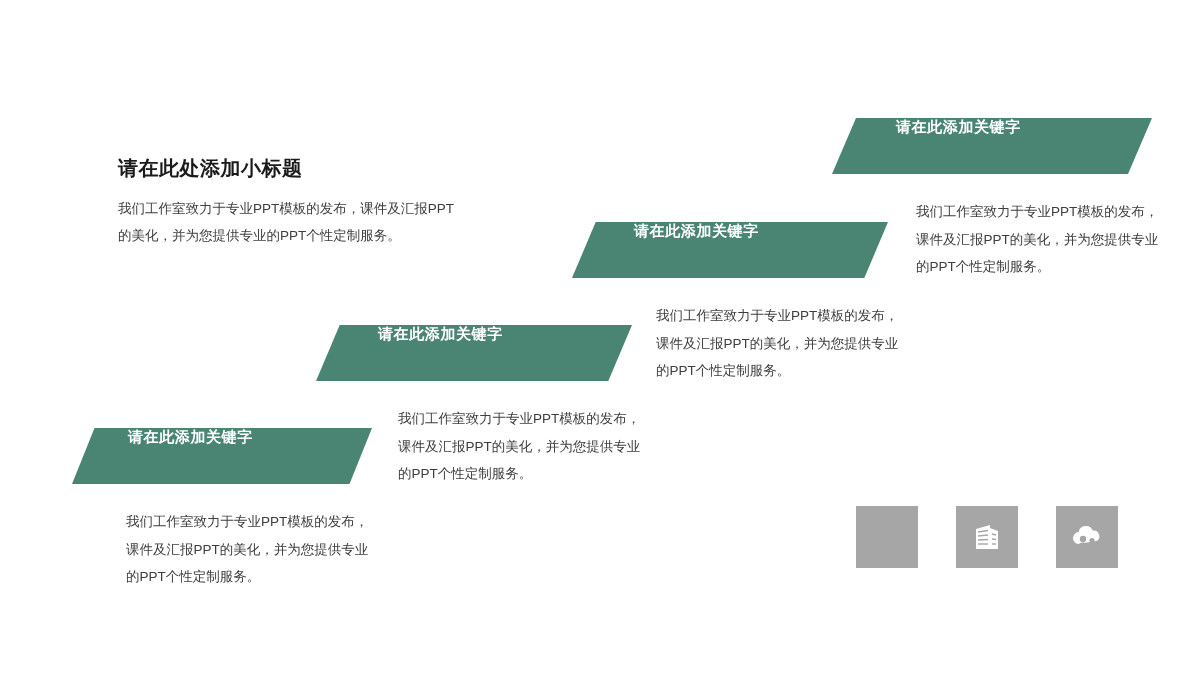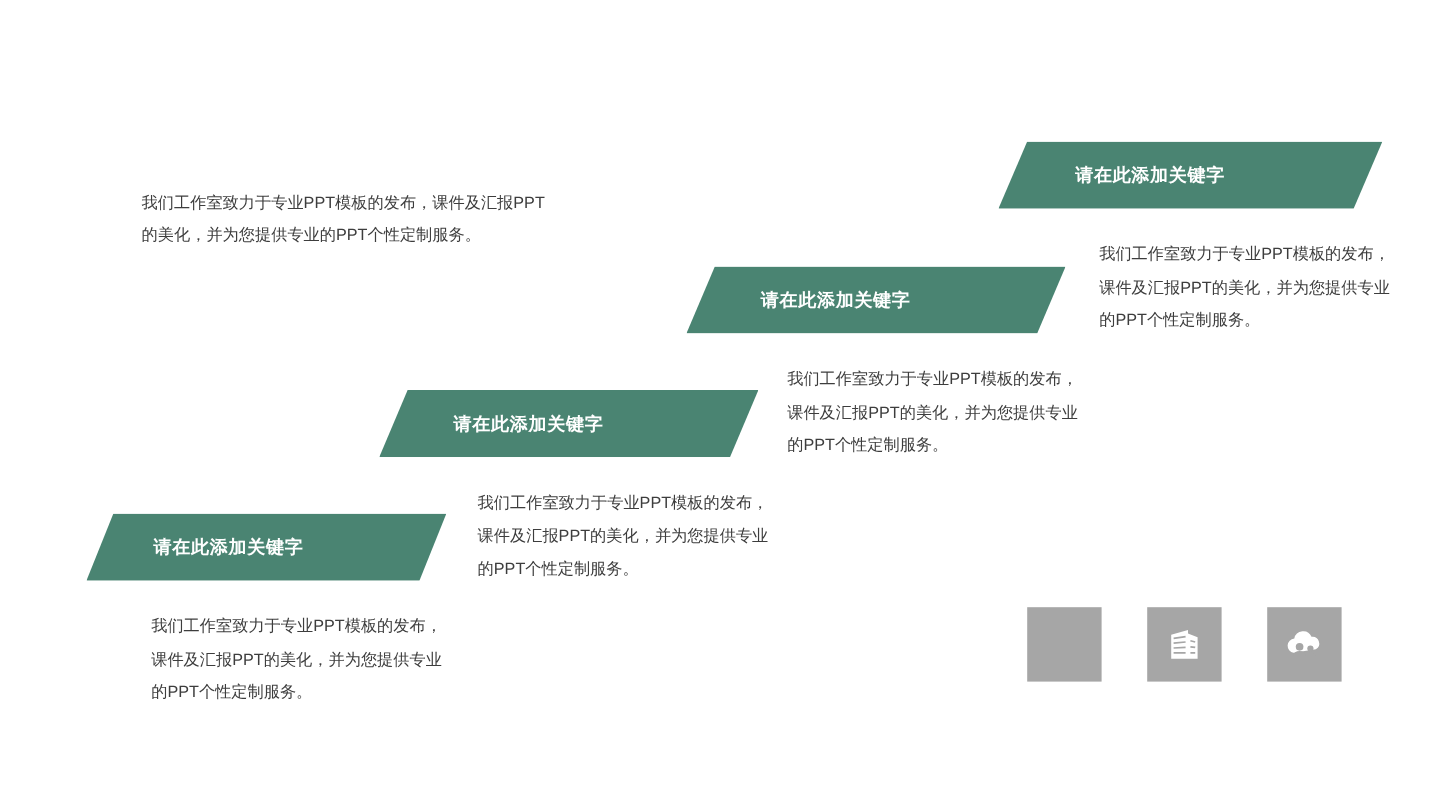--- a/index.html
+++ b/index.html
@@ -45,21 +45,20 @@
 
   
   .banner {
     position: absolute;
     background: #4a8472;
     color: #ffffff;
     font-size: 15px;
     font-weight: bold;
     letter-spacing: 0.6px;
     display: flex;
-    align-items: center;
     box-sizing: border-box;
     -webkit-clip-path: polygon(7.5% 0, 100% 0, 92.5% 100%, 0 100%);
     clip-path: polygon(7.5% 0, 100% 0, 92.5% 100%, 0 100%);
   }
 
   .banner-1 { left: 72px;  top: 428px; width: 300px; height: 56px; padding-left: 56px; }
   .banner-2 { left: 316px; top: 325px; width: 316px; height: 56px; padding-left: 62px; }
   .banner-3 { left: 572px; top: 222px; width: 316px; height: 56px; padding-left: 62px; }
   .banner-4 { left: 832px; top: 118px; width: 320px; height: 56px; padding-left: 64px; }
 
@@ -93,20 +92,21 @@
     justify-content: center;
   }
   .icon-tile svg { display: block; }
 </style>
 </head>
 <body>
 
 <div class="slide">
 
   <div class="lead-block">
+    <h1 class="lead-title">请在此处添加小标题</h1>
     <p class="lead-body">我们工作室致力于专业PPT模板的发布，课件及汇报PPT的美化，并为您提供专业的PPT个性定制服务。</p>
   </div>
 
   <div class="banner banner-1">
     <span>请在此添加关键字</span>
   </div>
   <p class="para para-1">我们工作室致力于专业PPT模板的发布，课件及汇报PPT的美化，并为您提供专业的PPT个性定制服务。</p>
 
   <div class="banner banner-2">
     <span>请在此添加关键字</span>

